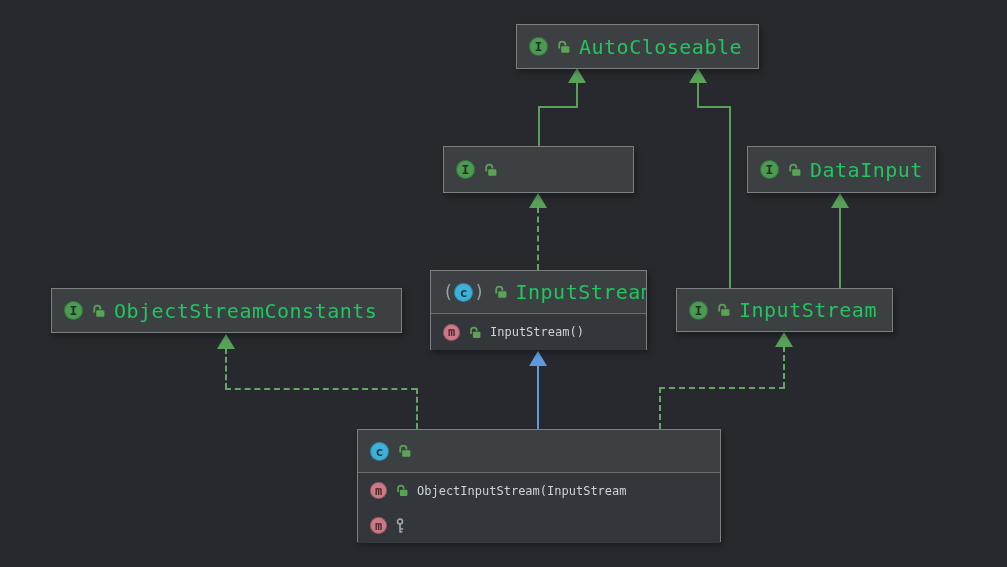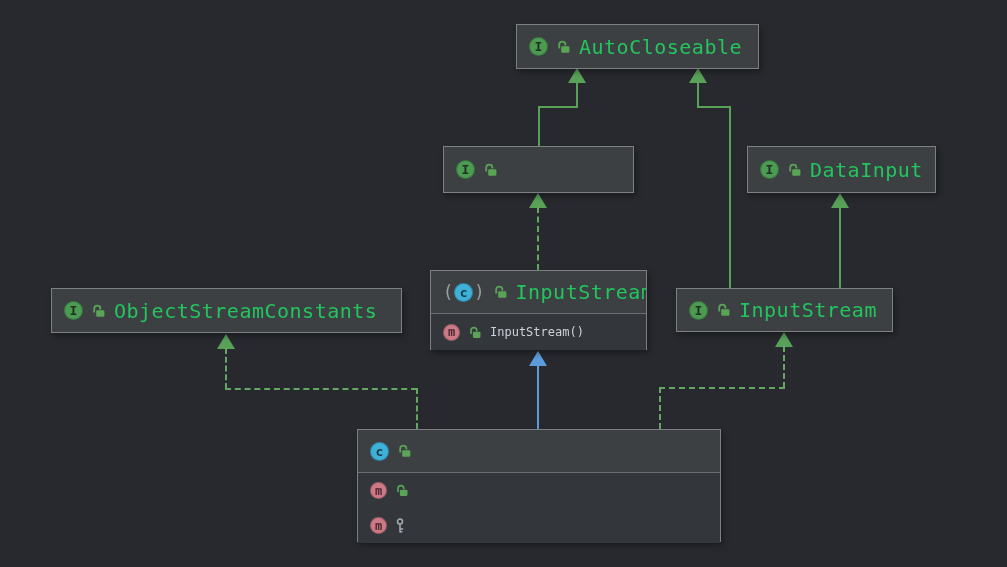--- a/index.html
+++ b/index.html
@@ -215,20 +215,21 @@
     </div>
     <div class="members">
       <div class="member-row">
         <span class="badge mth">m</span>
         <span class="icon">
           <svg width="14" height="13" viewBox="0 0 15 14">
               <path d="M3.2 8.6 V4.8 a3.1 3.1 0 0 1 6.2 0 V5.6" fill="none" stroke="#5ba357" stroke-width="1.8"></path>
               <rect x="5.2" y="6.2" width="8.2" height="6.6" rx="1.2" fill="#5ba357"></rect>
             </svg>
         </span>
+        <span class="member-label">ObjectInputStream(InputStream</span>
       </div>
       <div class="member-row">
         <span class="badge mth">m</span>
         <span class="icon">
           <svg width="10" height="16" viewBox="0 0 10 16">
               <circle cx="5" cy="3.6" r="2.5" fill="none" stroke="#a6abb0" stroke-width="1.5"></circle>
               <line x1="5" y1="6.1" x2="5" y2="14.5" stroke="#a6abb0" stroke-width="1.5"></line>
               <line x1="5" y1="11" x2="8.2" y2="11" stroke="#a6abb0" stroke-width="1.5"></line>
               <line x1="5" y1="13.8" x2="7.4" y2="13.8" stroke="#a6abb0" stroke-width="1.5"></line>
             </svg>

